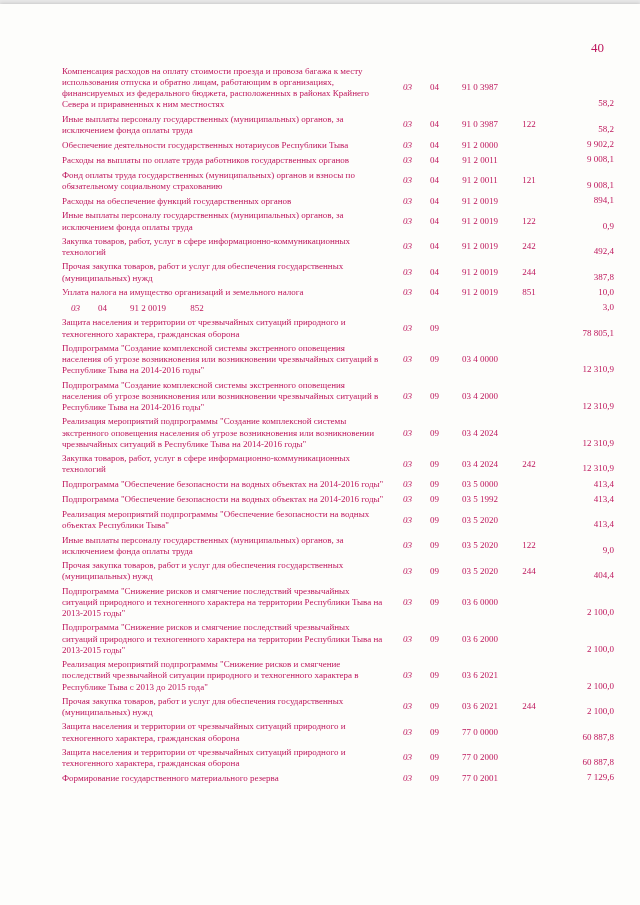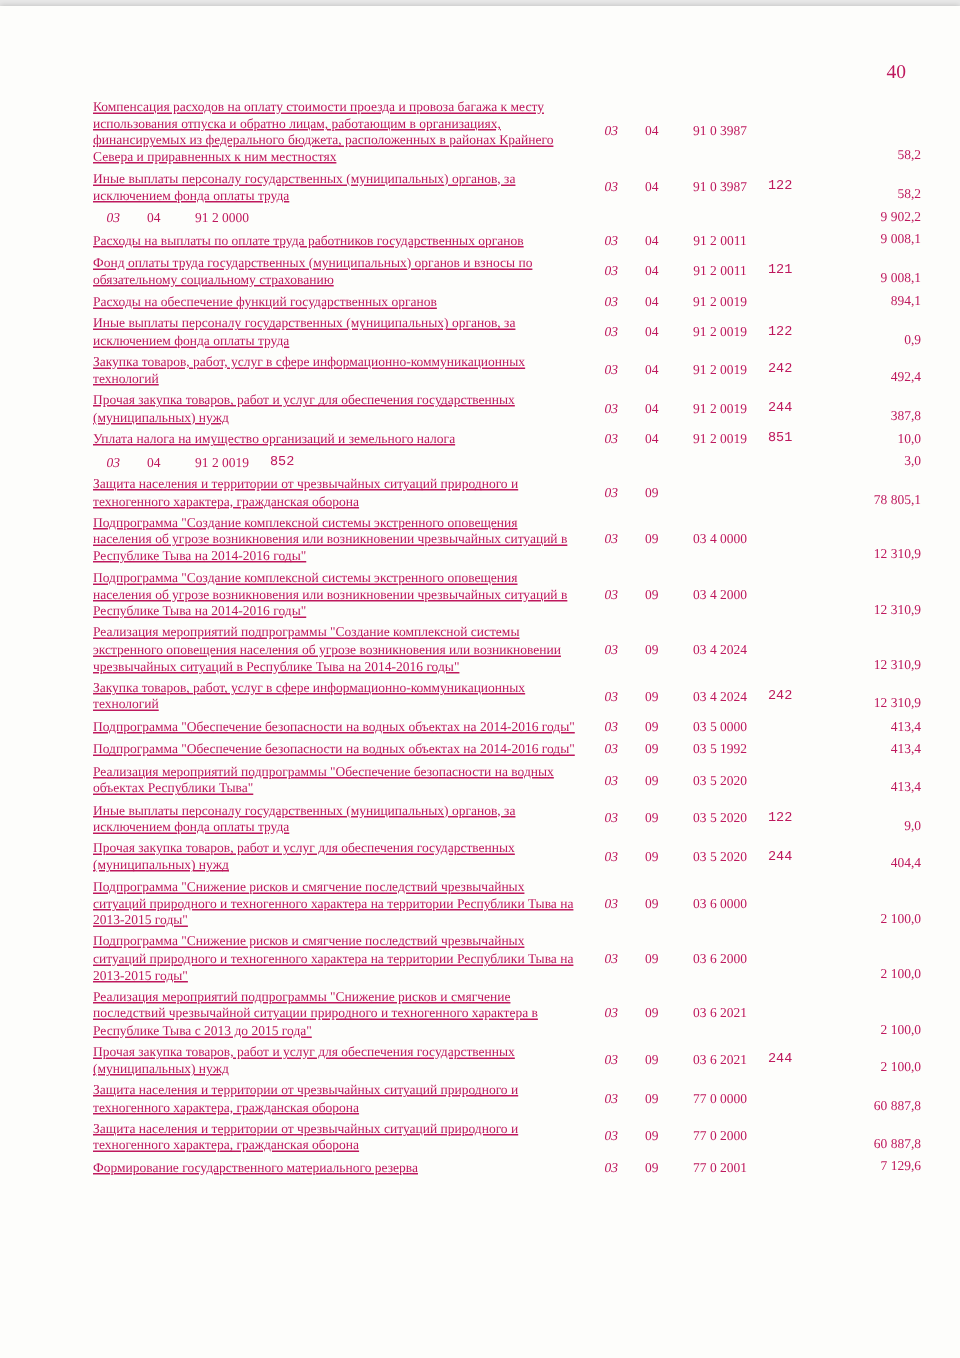--- a/index.html
+++ b/index.html
@@ -37,40 +37,38 @@
   }
   .cell {
     font-size: 9px;
     line-height: 1.25;
   }
   .cell.name {
     width: 332px;
     padding-right: 8px;
     box-sizing: border-box;
     text-align: left;
-    text-decoration: underline;
   }
   .cell.rz {
     width: 27px;
     text-align: center;
     font-style: italic;
   }
   .cell.pr {
     width: 27px;
     text-align: center;
   }
   .cell.csr {
     width: 64px;
     text-align: center;
     white-space: nowrap;
   }
   .cell.vr {
     width: 34px;
-    text-align: left;
-    font-family: Liberation Mono, monospace;
+    text-align: center;
   }
   .cell.amount {
     flex: 1;
     text-align: right;
     white-space: nowrap;
     align-self: flex-end;
     padding-bottom: 1px;
   }
 </style>
 </head>
@@ -91,20 +89,21 @@
   <div class="row">
     <div class="cell name">Иные выплаты персоналу государственных (муниципальных) органов, за исключением фонда оплаты труда</div>
     <div class="cell rz">03</div>
     <div class="cell pr">04</div>
     <div class="cell csr">91 0 3987</div>
     <div class="cell vr">122</div>
     <div class="cell amount">58,2</div>
   </div>
 
   <div class="row">
+    <div class="cell name">Обеспечение деятельности государственных нотариусов Республики Тыва</div>
     <div class="cell rz">03</div>
     <div class="cell pr">04</div>
     <div class="cell csr">91 2 0000</div>
     <div class="cell vr"></div>
     <div class="cell amount">9 902,2</div>
   </div>
 
   <div class="row">
     <div class="cell name">Расходы на выплаты по оплате труда работников государственных органов</div>
     <div class="cell rz">03</div>

